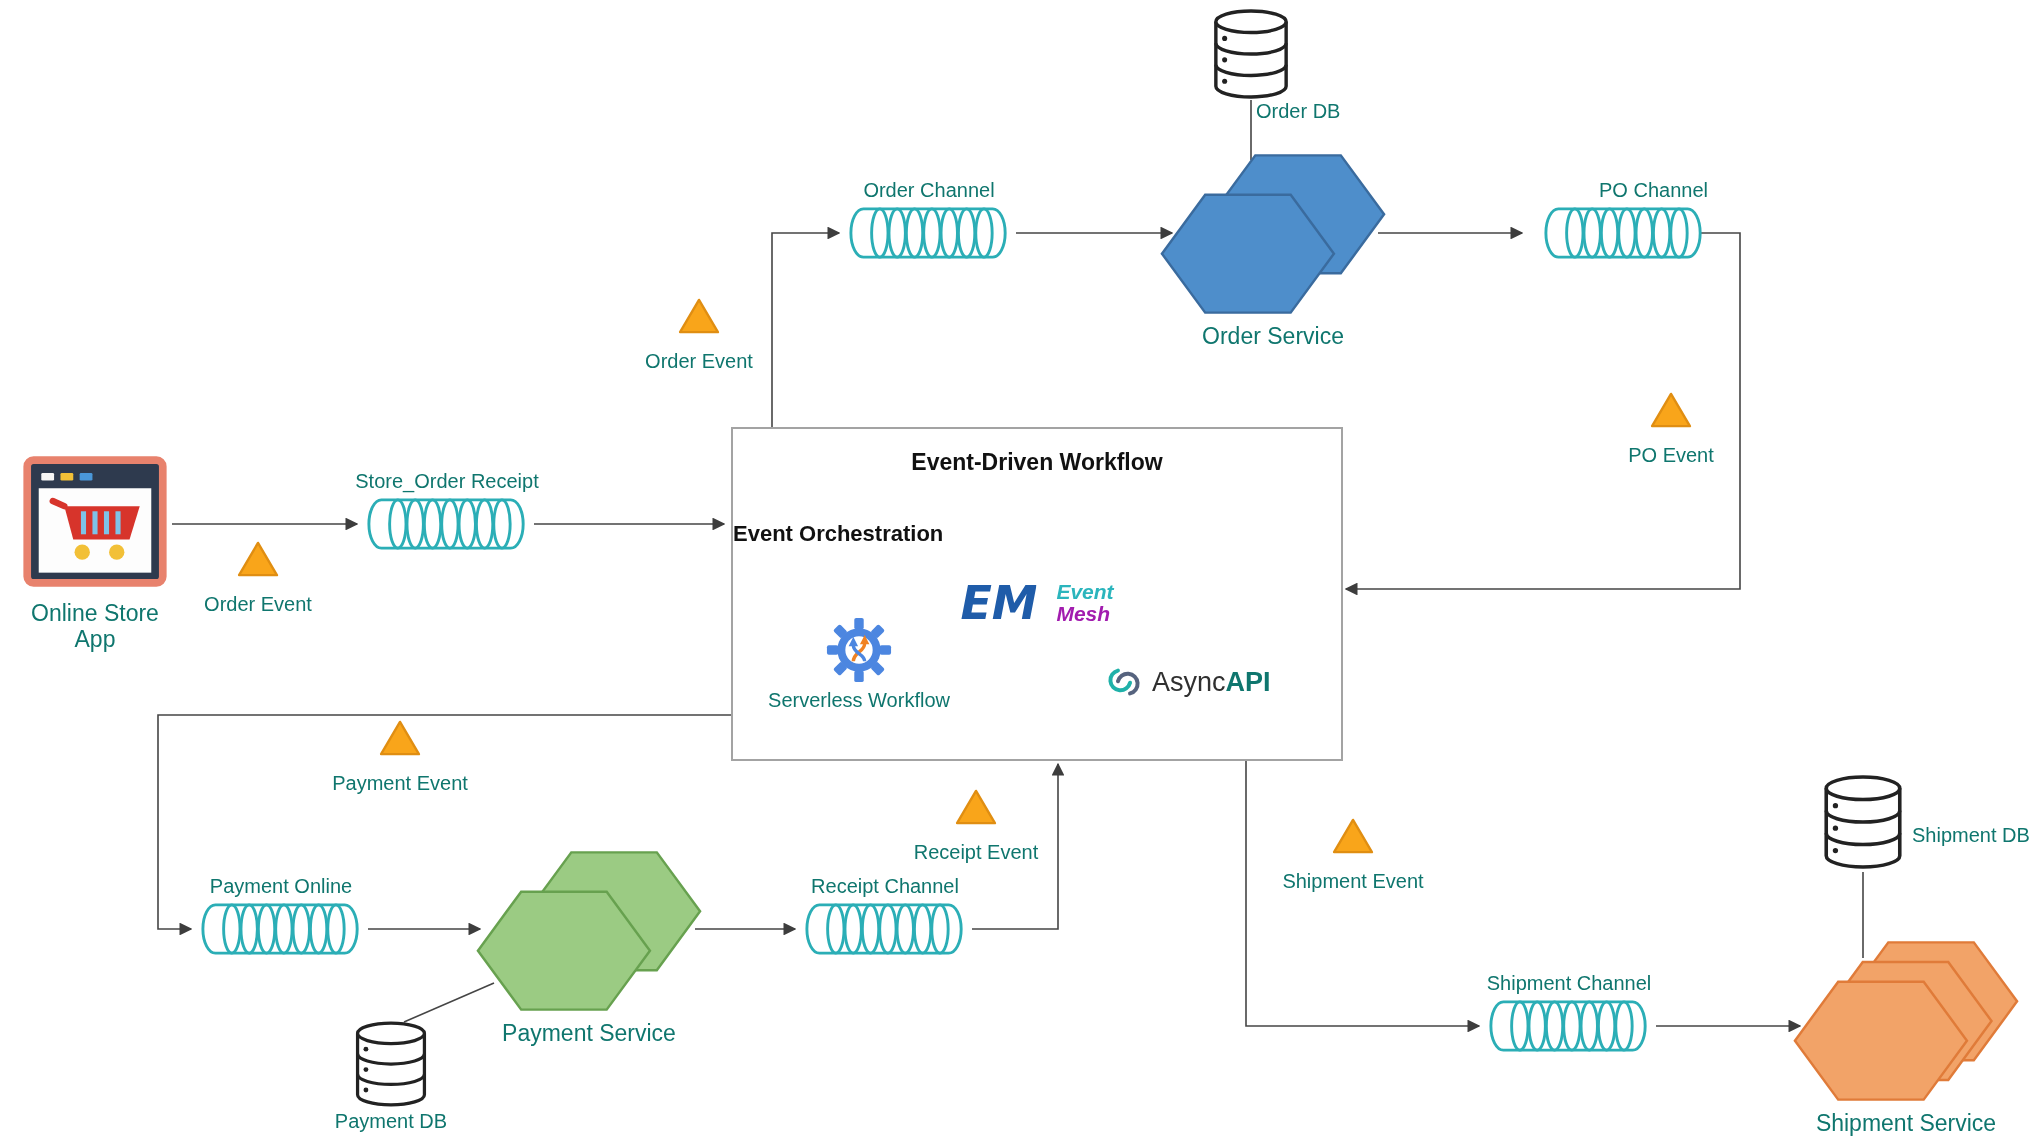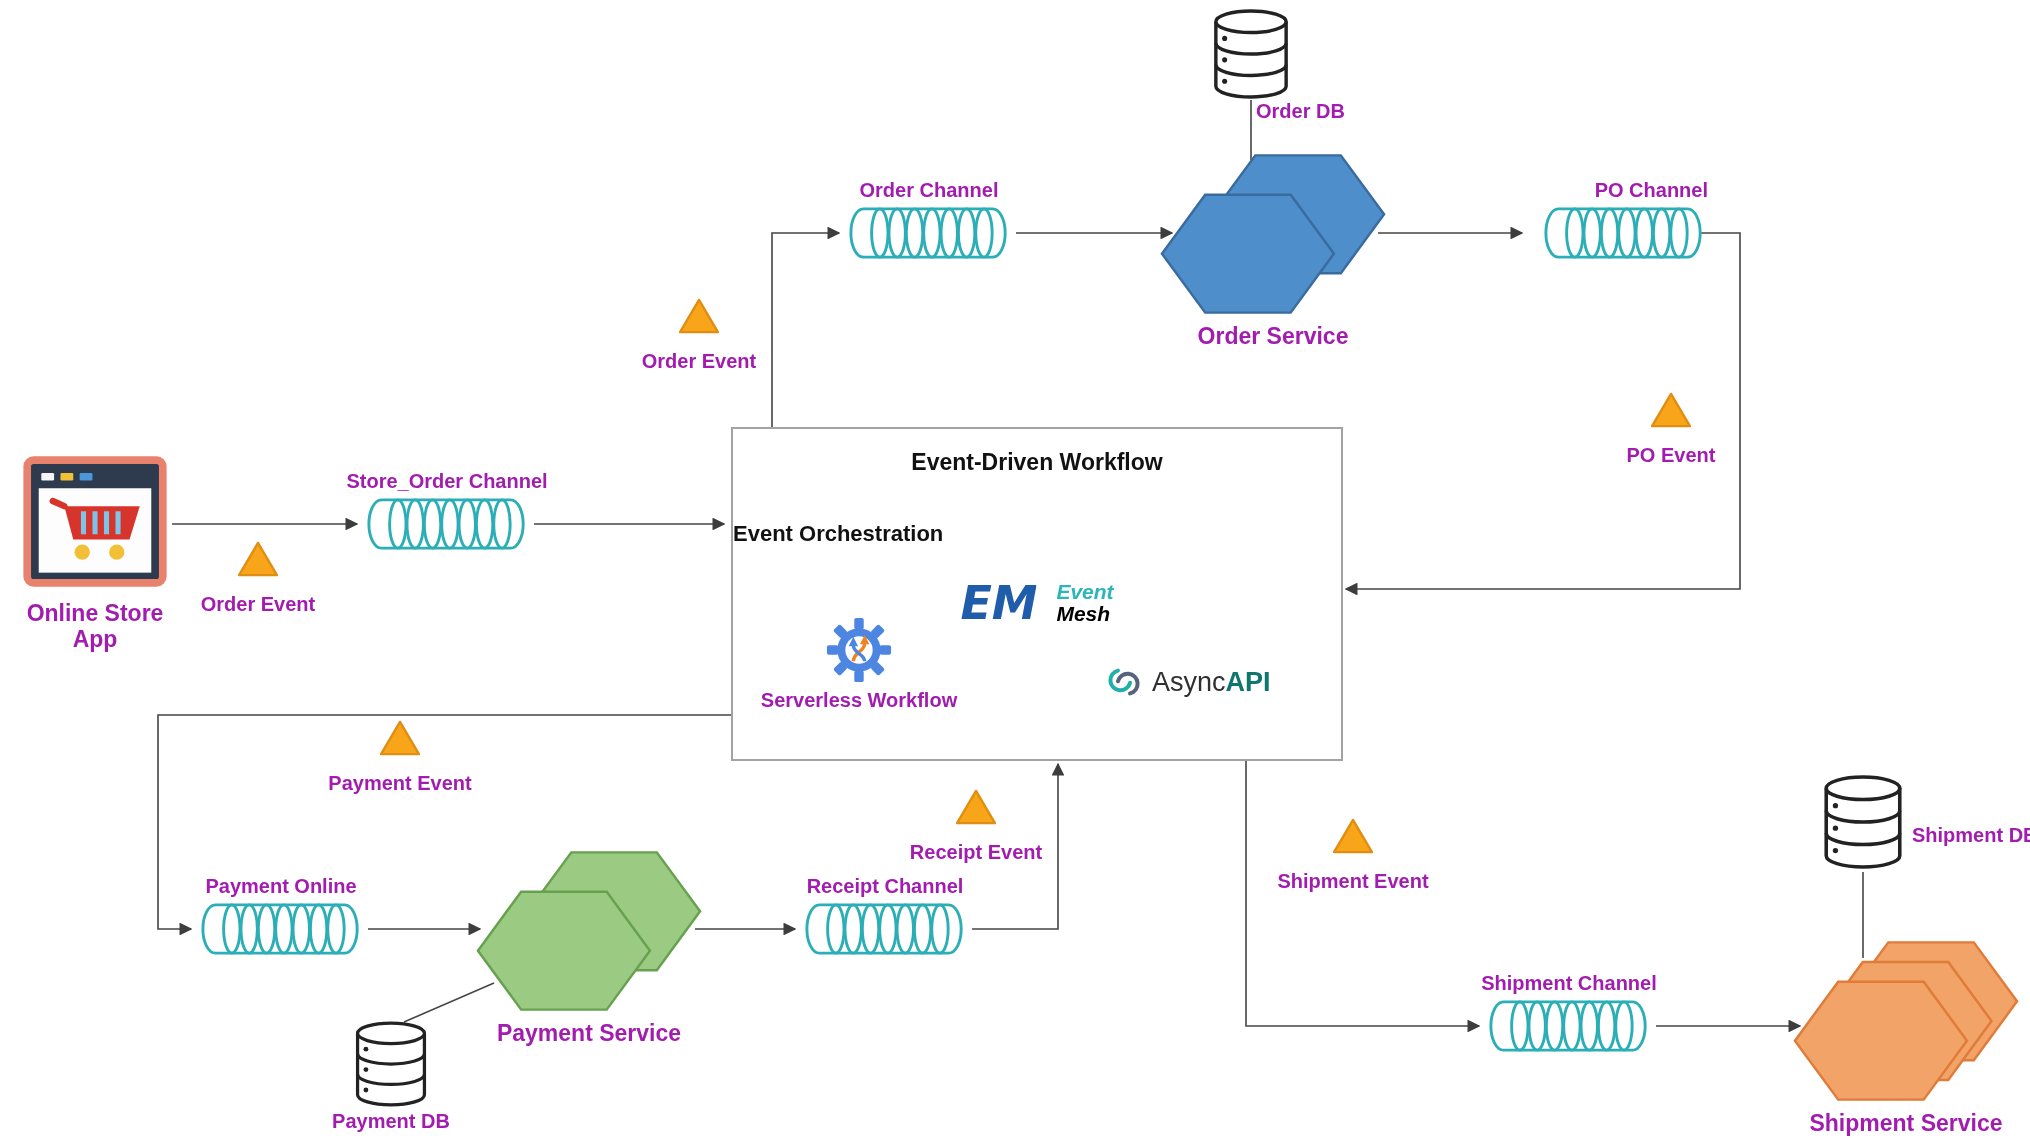--- a/index.html
+++ b/index.html
@@ -1,32 +1,32 @@
 <!DOCTYPE html>
 <html><head>
 <meta charset="utf-8">
 <style>
   html,body{margin:0;padding:0;background:#fff;}
   .diagram{position:relative;width:2030px;height:1138px;background:#ffffff;
            font-family:"Liberation Sans",sans-serif;color:#111;overflow:hidden;}
   .abs{position:absolute;}
   .connectors{position:absolute;left:0;top:0;}
   .node{position:absolute;display:flex;flex-direction:column;align-items:center;}
-  .lbl{font-size:20px;line-height:1.15;text-align:center;white-space:nowrap;color:#a21caf;font-weight:bold;}
+  .lbl{font-size:20px;line-height:1.15;text-align:center;white-space:nowrap;color:#0f766e;}
   .lbl-lg{font-size:23px;}
   .channel .lbl{margin-bottom:4px;height:24px;line-height:24px;}
   .service .lbl{margin-top:8px;}
   .event .lbl{margin-top:16px;}
   .box{position:absolute;left:731px;top:427px;width:608px;height:330px;border:2px solid #a3a3a3;background:#fff;}
   .box-title{position:absolute;top:20px;left:0;width:100%;text-align:center;font-weight:bold;font-size:23px;}
   .box-subtitle{position:absolute;top:92px;left:0;width:100%;text-align:left;font-weight:bold;font-size:22px;}
   .em-logo{position:absolute;top:150px;left:50%;transform:translateX(-50%);display:flex;align-items:center;gap:20px;}
   .em-text{display:flex;flex-direction:column;font-style:italic;font-weight:bold;font-size:21px;line-height:1.05;}
   .em-text .t1{color:#2BB5BD;}
-  .em-text .t2{color:#000000;}
+  .em-text .t2{color:#a21caf;}
   .sw-logo{position:absolute;left:13px;top:188px;width:226px;display:flex;flex-direction:column;align-items:center;}
   .sw-logo .lbl{margin-top:6px;}
   .async-logo{position:absolute;left:372px;top:234px;display:flex;align-items:center;gap:9px;}
   .async-text{font-size:27px;color:#303030;}
   .async-text b{color:#0f766e;}
 </style>
 </head>
 <body>
 
 <div class="diagram">
@@ -74,21 +74,21 @@
       <circle cx="47" cy="76" r="6" fill="#F2C037"></circle>
       <circle cx="74" cy="76" r="6" fill="#F2C037"></circle>
     </svg>
     <div class="lbl lbl-lg" style="margin-top:12px;">
       <span>Online Store</span><br>
       <span>App</span>
     </div>
   </div>
 
   <div class="node channel" style="left:352px;top:469px;width:190px;">
-    <div class="lbl">Store_Order Channel</div>
+    <div class="lbl">Store_Order Receipt</div>
     <svg width="168" height="54" viewBox="0 0 170 56">
       <path d="M17 3 H 151 A 13 25 0 1 1 151 53 H 17 A 13 25 0 1 1 17 3 Z" fill="#fff" stroke="#2BAEB6" stroke-width="3"></path>
       <g fill="none" stroke="#2BAEB6" stroke-width="3">
         <ellipse cx="34" cy="28" rx="8.5" ry="25"></ellipse>
           <ellipse cx="52" cy="28" rx="8.5" ry="25"></ellipse>
         <ellipse cx="70" cy="28" rx="8.5" ry="25"></ellipse>
           <ellipse cx="88" cy="28" rx="8.5" ry="25"></ellipse>
         <ellipse cx="106" cy="28" rx="8.5" ry="25"></ellipse>
           <ellipse cx="124" cy="28" rx="8.5" ry="25"></ellipse>
         <ellipse cx="142" cy="28" rx="8.5" ry="25"></ellipse>

